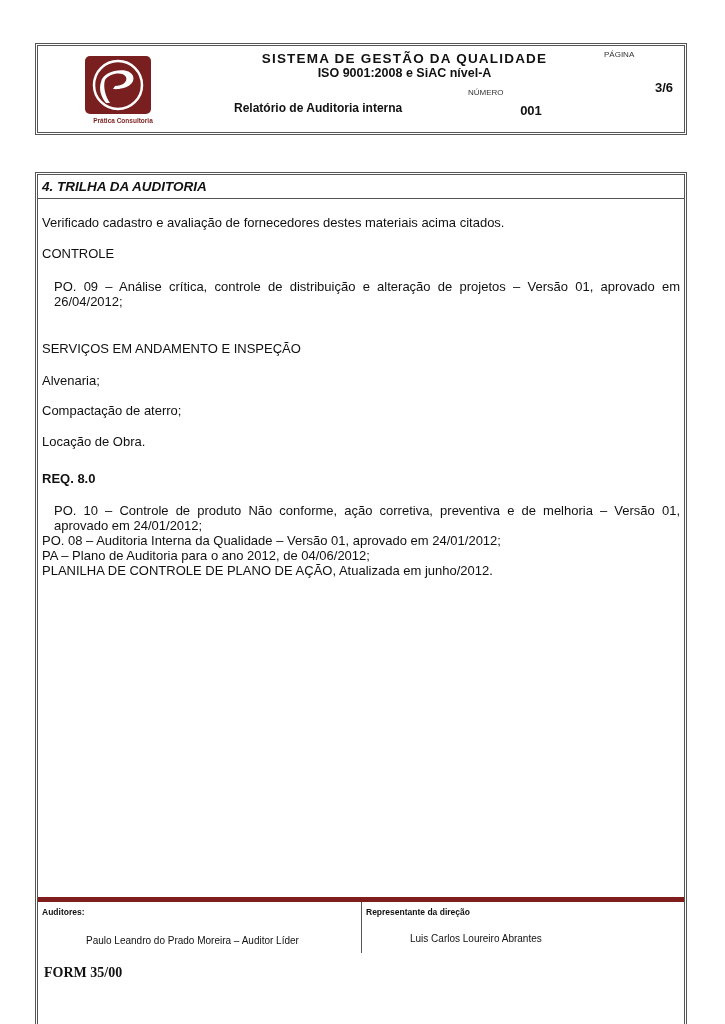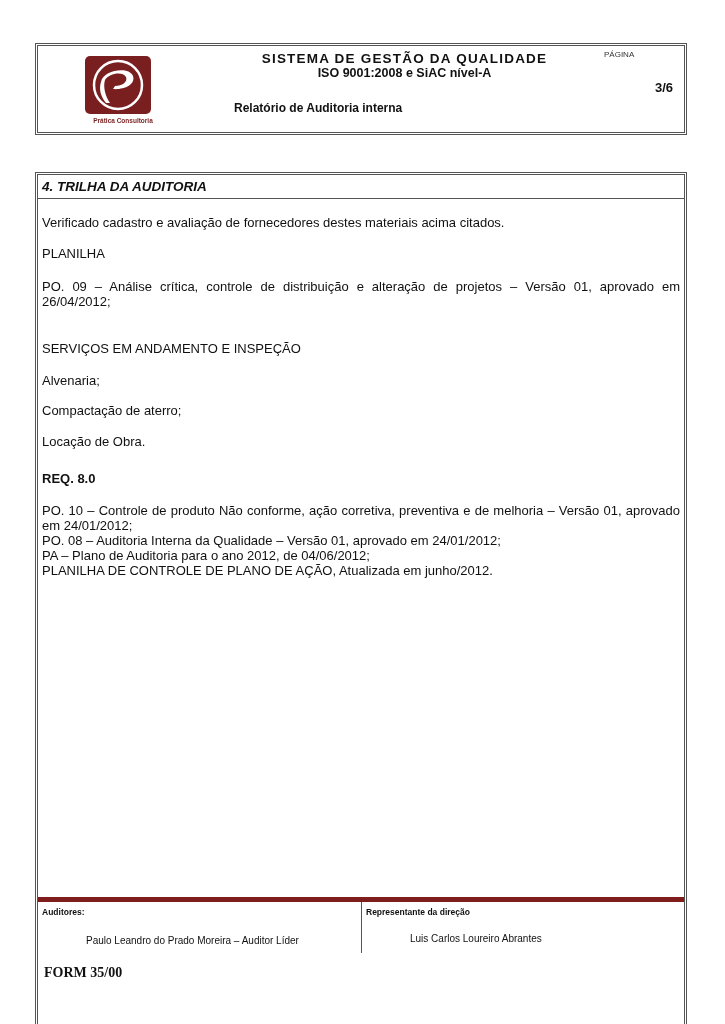--- a/index.html
+++ b/index.html
@@ -32,21 +32,21 @@
   .main {
     position: absolute; left: 35px; top: 172px; width: 652px; height: 960px;
     border: 3px double #555;
   }
   .section-head {
     height: 24px; border-bottom: 1px solid #555; padding-left: 4px;
     font-weight: bold; font-style: italic; font-size: 13.5px; line-height: 23px;
   }
   .body { position: absolute; left: 4px; top: 24px; right: 4px; font-size: 13px; line-height: 15px; }
   .p { position: absolute; left: 0; right: 0; }
-  .justify { text-align: justify; }
+  .justify { text-align: justify; margin-left: 12px; }
   .req { font-weight: bold; }
 
   .footer { position: absolute; left: 0; right: 0; top: 722px; height: 51px; border-top: 5px solid #7f1d1d; }
   .footer .col { position: absolute; top: 0; height: 51px; }
   .footer .left { left: 0; width: 324px; border-right: 1px solid #555; }
   .footer .right { left: 324px; right: 0; }
   .f-label { position: absolute; left: 4px; top: 5px; font-size: 8.5px; font-weight: bold; }
   .f-name { position: absolute; left: 4px; top: 33px; font-size: 10px; white-space: nowrap; margin-left: 44px; }
   .footer .right .f-name { top: 31px; }
 
@@ -65,31 +65,35 @@
     </div>
     <div class="logo-text">Prática Consultoria</div>
   </div>
   <div class="cell title-cell">
     <div class="sys-title">SISTEMA DE GESTÃO DA QUALIDADE</div>
     <div class="sys-sub">ISO 9001:2008 e SiAC nível-A</div>
   </div>
   <div class="cell report-cell">
     <div class="report-title">Relatório de Auditoria interna</div>
   </div>
+  <div class="cell number-cell">
+    <div class="small-label">NÚMERO</div>
+    <div class="number-value">001</div>
+  </div>
   <div class="cell page-cell">
     <div class="small-label page-label">PÁGINA</div>
     <div class="page-value">3/6</div>
   </div>
 </div>
 
 <div class="main">
   <div class="section-head">4. TRILHA DA AUDITORIA</div>
   <div class="body">
     <div class="p" style="top:16px;">Verificado cadastro e avaliação de fornecedores destes materiais acima citados.</div>
-    <div class="p" style="top:47px;">PLANILHA</div>
+    <div class="p" style="top:47px;">CONTROLE</div>
     <div class="p justify" style="top:80px;">PO. 09 – Análise crítica, controle de distribuição e alteração de projetos – Versão 01, aprovado em 26/04/2012;</div>
     <div class="p" style="top:142px;">SERVIÇOS EM ANDAMENTO E INSPEÇÃO</div>
     <div class="p" style="top:174px;">Alvenaria;</div>
     <div class="p" style="top:204px;">Compactação de aterro;</div>
     <div class="p" style="top:235px;">Locação de Obra.</div>
     <div class="p req" style="top:272px;">REQ. 8.0</div>
     <div class="p justify" style="top:304px;">PO. 10 – Controle de produto Não conforme, ação corretiva, preventiva e de melhoria – Versão 01, aprovado em 24/01/2012;</div>
     <div class="p" style="top:334px;">PO. 08 – Auditoria Interna da Qualidade – Versão 01, aprovado em 24/01/2012;</div>
     <div class="p" style="top:349px;">PA – Plano de Auditoria para o ano 2012, de 04/06/2012;</div>
     <div class="p" style="top:364px;">PLANILHA DE CONTROLE DE PLANO DE AÇÃO, Atualizada em junho/2012.</div>

